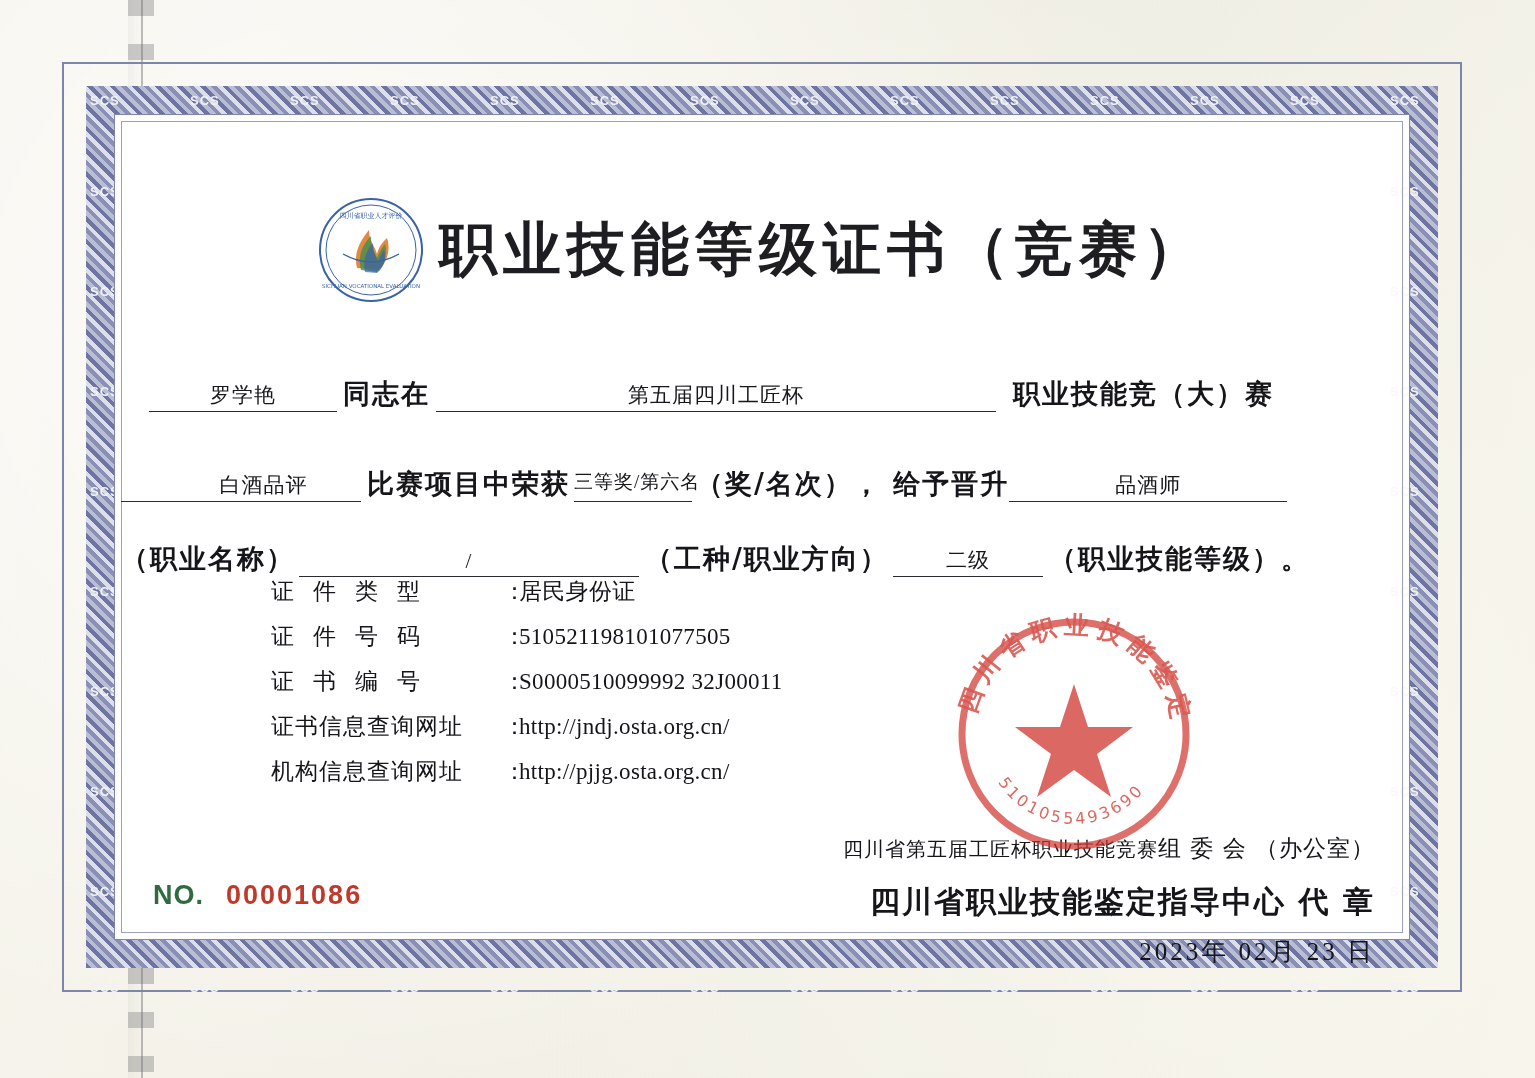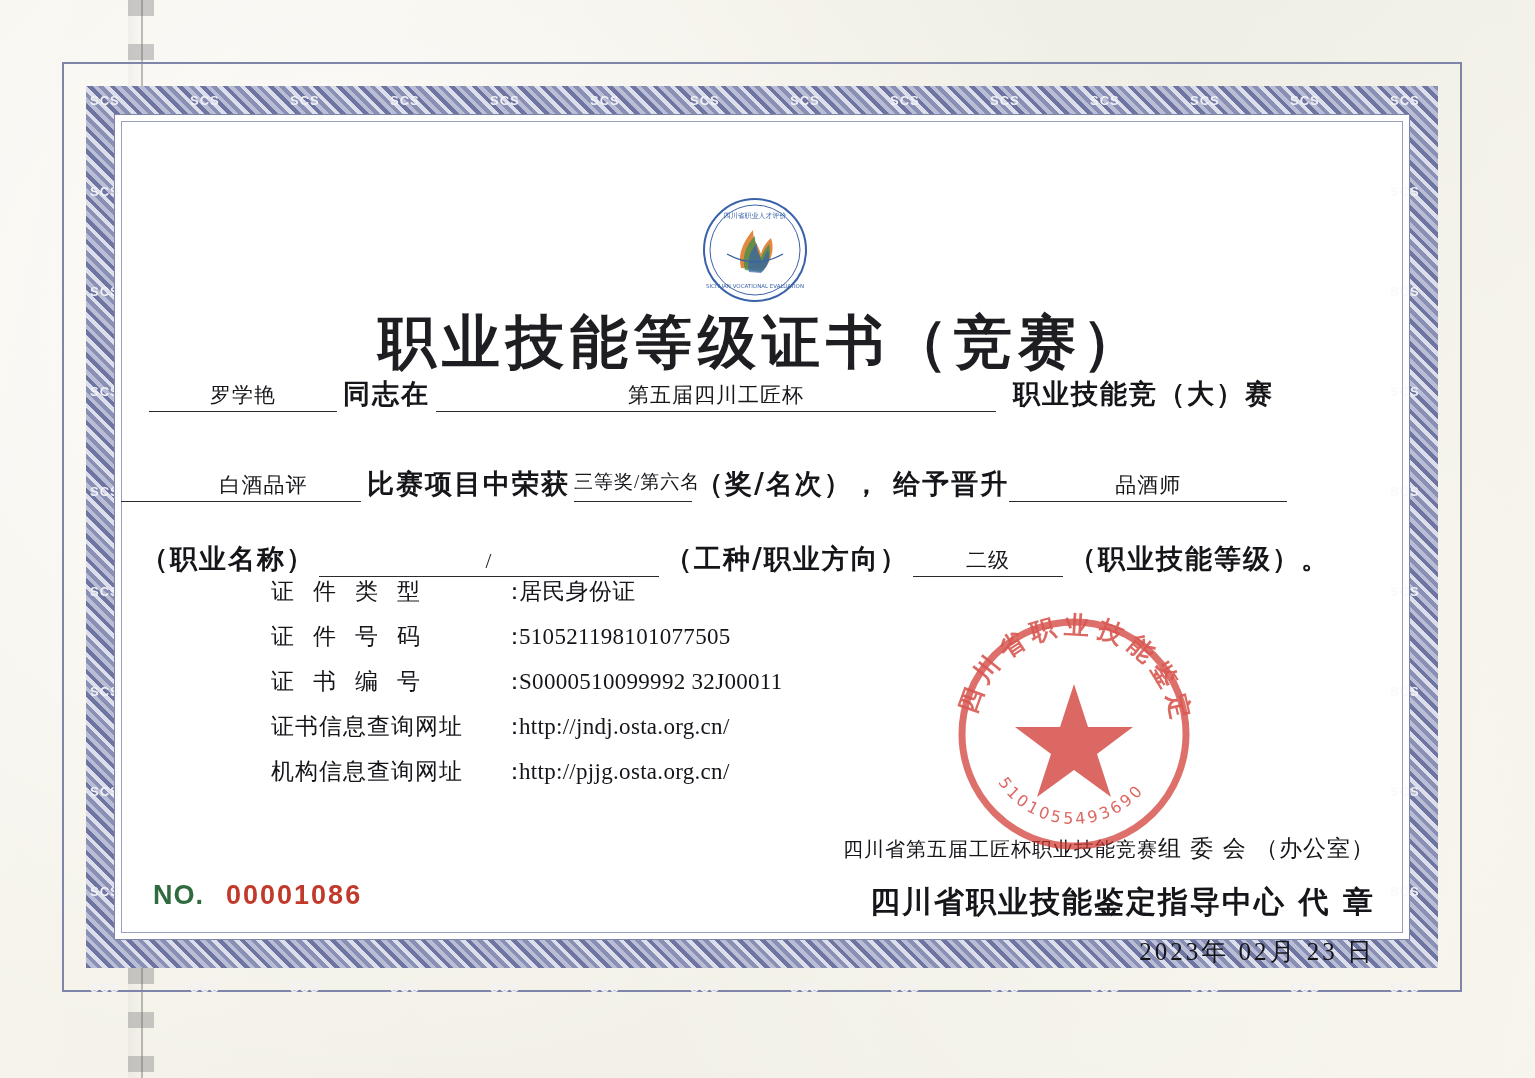--- a/index.html
+++ b/index.html
@@ -119,21 +119,20 @@
   }
 
   
   #header {
     position: absolute;
     left: 0; top: 75px;
     width: 1282px;
     display: flex;
     align-items: center;
     justify-content: center;
-    flex-direction: column;
   }
   #emblem {
     position: relative;
     width: 108px; height: 108px;
     margin-right: 14px;
     flex: 0 0 auto;
   }
   #title {
     font-family: "DejaVu Serif", serif;
     font-weight: bold;
@@ -363,21 +362,21 @@
     <div class="line row" style="top:345px; padding-left:0px;">
       <div class="fill hand" style="width:240px;padding-left:45px;">白酒品评</div>
       <div class="lbl" style="margin:0 4px 0 6px;">比赛项目中荣获</div>
       <div class="fill hand" style="width:118px;">
         <span class="above">三等奖/第六名</span>
       </div>
       <div class="lbl" style="margin-left:4px;">（奖/名次）， 给予晋升</div>
       <div class="fill hand" style="width:278px;">品酒师</div>
     </div>
 
-    <div class="line row" style="top:420px; padding-left:0px;margin-left:20px;">
+    <div class="line row" style="top:420px; padding-left:0px;">
       <div class="lbl">（职业名称）</div>
       <div class="fill hand" style="width:340px; margin-left:4px;">/</div>
       <div class="lbl" style="margin-left:6px;">（工种/职业方向）</div>
       <div class="fill hand" style="width:150px; margin-left:4px;">二级</div>
       <div class="lbl" style="margin-left:6px;">（职业技能等级）。</div>
     </div>
 
     <div id="info">
       <div class="info-row">
         <span class="info-key" style="letter-spacing:19px;">证件类型</span>

